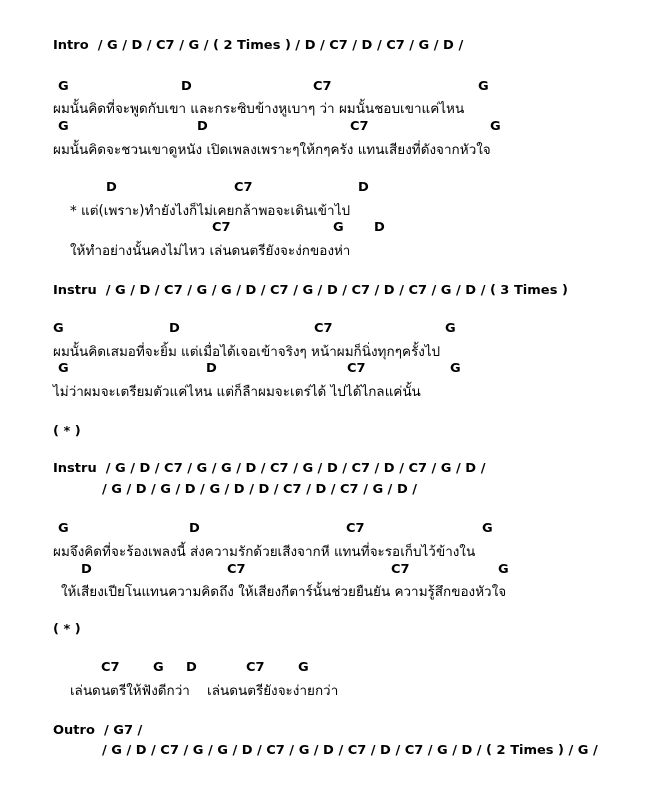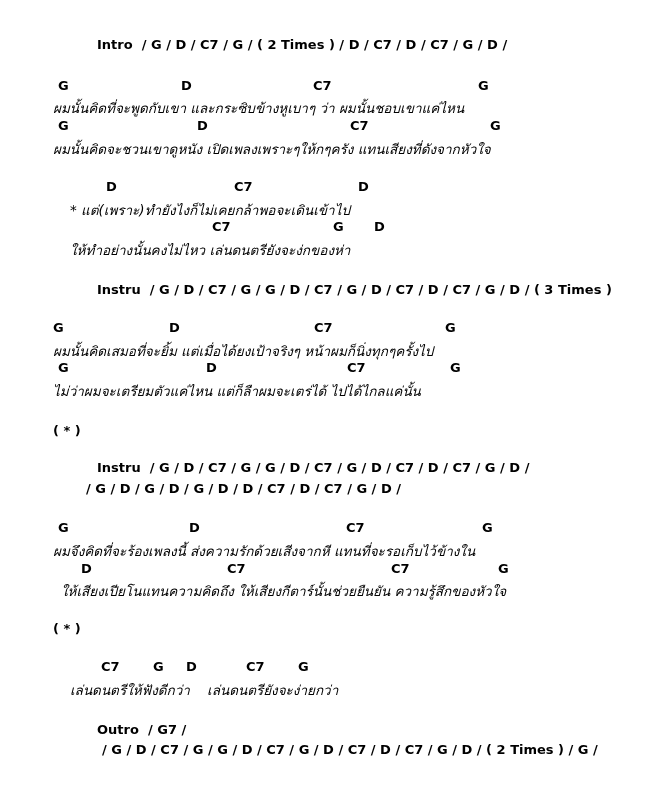--- a/index.html
+++ b/index.html
@@ -1,21 +1,21 @@
 <!DOCTYPE html>
 <html><head>
   <meta charset="utf-8">
   <style>
     html, body { margin: 0; padding: 0; background: #ffffff; }
     body { width: 670px; height: 796px; position: relative; overflow: hidden; color: #000000; font-family: "DejaVu Sans", sans-serif; }
     .ln { position: absolute; white-space: nowrap; }
     .b { font-weight: bold; font-size: 13px; letter-spacing: 0px; }
-    .lyr { font-size: 13.5px; font-style: italic; }
+    .lyr { font-size: 13.5px; }
     .chord { position: absolute; font-weight: bold; font-size: 13px; white-space: nowrap; }
-    .label { font-weight: bold; margin-left: 44px; }
+    .label { font-weight: bold; }
   </style>
 </head>
 <body>
 
 <div class="ln b" style="left:53px; top:37px;">
   <span class="label">Intro</span>&nbsp;&nbsp;<span>/ G / D / C7 / G / ( 2 Times ) / D / C7 / D / C7 / G / D /</span>
 </div>
 
 <div>
   <span class="chord" style="left:58px; top:78px;">G</span>
@@ -45,35 +45,35 @@
 
 <div class="ln b" style="left:53px; top:282px;">
   <span class="label">Instru</span>&nbsp;&nbsp;<span>/ G / D / C7 / G / G / D / C7 / G / D / C7 / D / C7 / G / D / ( 3 Times )</span>
 </div>
 
 <div>
   <span class="chord" style="left:53px; top:320px;">G</span>
   <span class="chord" style="left:169px; top:320px;">D</span>
   <span class="chord" style="left:314px; top:320px;">C7</span>
   <span class="chord" style="left:445px; top:320px;">G</span>
-  <div class="ln lyr" style="left:53px; top:340px;">ผมนั้นคิดเสมอที่จะยิ้ม แต่เมื่อได้ยงเป้าจริงๆ หน้าผมก็นิ่งทุกๆครั้งไป</div>
+  <div class="ln lyr" style="left:53px; top:340px;">ผมนั้นคิดเสมอที่จะยิ้ม แต่เมื่อได้เจอเข้าจริงๆ หน้าผมก็นิ่งทุกๆครั้งไป</div>
 
   <span class="chord" style="left:58px; top:360px;">G</span>
   <span class="chord" style="left:206px; top:360px;">D</span>
   <span class="chord" style="left:347px; top:360px;">C7</span>
   <span class="chord" style="left:450px; top:360px;">G</span>
   <div class="ln lyr" style="left:53px; top:380px;">ไม่ว่าผมจะเตรียมตัวแค่ไหน แต่ก็ลืาผมจะเตร่ได้ ไปได้ไกลแค่นั้น</div>
 </div>
 
 <div class="ln b" style="left:53px; top:423px;">( * )</div>
 
 <div class="ln b" style="left:53px; top:460px;">
   <span class="label">Instru</span>&nbsp;&nbsp;<span>/ G / D / C7 / G / G / D / C7 / G / D / C7 / D / C7 / G / D /</span>
 </div>
-<div class="ln b" style="left:86px; top:481px;">/ G / D / G / D / G / D / D / C7 / D / C7 / G / D /</div>
+<div class="ln b" style="left:102px; top:481px;">/ G / D / G / D / G / D / D / C7 / D / C7 / G / D /</div>
 
 <div>
   <span class="chord" style="left:58px; top:520px;">G</span>
   <span class="chord" style="left:189px; top:520px;">D</span>
   <span class="chord" style="left:346px; top:520px;">C7</span>
   <span class="chord" style="left:482px; top:520px;">G</span>
   <div class="ln lyr" style="left:53px; top:540px;">ผมจึงคิดที่จะร้องเพลงนี้ ส่งความรักด้วยเสีงจากหี แทนที่จะรอเก็บไว้ข้างใน</div>
 
   <span class="chord" style="left:81px; top:561px;">D</span>
   <span class="chord" style="left:227px; top:561px;">C7</span>

